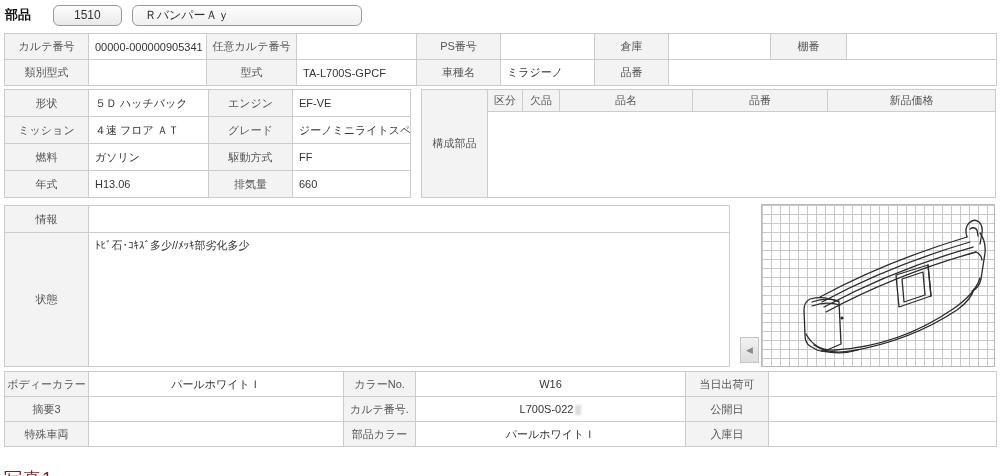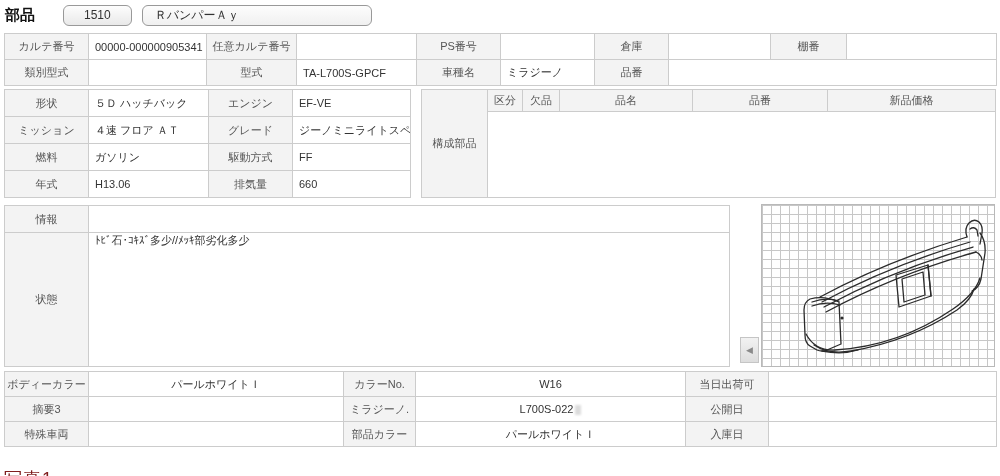--- a/index.html
+++ b/index.html
@@ -3,21 +3,21 @@
 <meta charset="utf-8">
 <style>
   * { box-sizing: border-box; margin: 0; padding: 0; }
   html,body { width: 1000px; height: 476px; background: #fff;
     font-family: "Liberation Sans", "DejaVu Sans", sans-serif;
     font-size: 11px; color: #333; overflow: hidden; }
   body { padding: 3px 4px 0 4px; }
 
   
   .hdr { display: flex; align-items: center; height: 24px; margin-left: 1px; }
-  .hdr-title { font-size: 15px; font-weight: bold; color: #111; margin-right: 28px; }
+  .hdr-title { font-size: 13px; font-weight: bold; color: #111; margin-right: 22px; }
   .pill { border: 1px solid #999; border-radius: 6px; height: 21px;
           display: inline-flex; align-items: center;
           background: linear-gradient(#fdfdfd, #e9e9e9); color: #333; }
   .pill.code { padding: 0 20px; margin-right: 10px; font-size: 12px; }
   .pill.name { width: 230px; padding: 0 12px; font-size: 12px;
                background: linear-gradient(#fdfdfd, #f0f0f0); }
 
   
   table { border-collapse: collapse; table-layout: fixed; }
   th, td { border: 1px solid #ccc; height: 26px; overflow: hidden; white-space: nowrap; }
@@ -30,21 +30,21 @@
   .tbl2 th, .tbl2 td { height: 22px; }
 
   .sec2 { display: flex; margin-top: 3px; }
   .comp { width: 576px; margin-left: 10px; }
   .comp th, .comp td { height: 22px; }
   .comp th.comp-lbl { width: 66px; }
   .comp td.comp-body { height: 86px; background: #fff; }
 
   .sec3 { display: flex; margin-top: 7px; }
   .tbl3 { width: 581px; }
-  .tbl3 td.cond { vertical-align: top; }
+  .tbl3 td.cond { vertical-align: top; padding-top: 5px; }
   .tbl3 .tall { height: 129px; }
 
   
   .media { position: relative; width: 255px; height: 163px; margin-left: 10px; margin-top: -1px; }
   .nav-btn { position: absolute; left: 0; bottom: 4px; width: 19px; height: 26px;
              background: linear-gradient(#f2f2f2,#ddd); border: 1px solid #c5c5c5;
              display: flex; align-items: center; justify-content: center;
              color: #8a8a8a; font-size: 9px; cursor: pointer; }
   .grid-box { position: absolute; left: 21px; top: 0; right: 0; bottom: 0;
               border: 1px solid #b9b9b9; background-color: #fff;
@@ -240,21 +240,21 @@
     <th class="lbl">ボディーカラー</th>
     <td class="val">パールホワイトＩ</td>
     <th class="lbl">カラーNo.</th>
     <td class="val">W16</td>
     <th class="lbl">当日出荷可</th>
     <td class="val"></td>
   </tr>
   <tr>
     <th class="lbl">摘要3</th>
     <td class="val"></td>
-    <th class="lbl">ミラジーノ.</th>
+    <th class="lbl">カルテ番号.</th>
     <td class="val"><span>L700S-022</span><span class="censor"></span></td>
     <th class="lbl">公開日</th>
     <td class="val"></td>
   </tr>
   <tr>
     <th class="lbl">特殊車両</th>
     <td class="val"></td>
     <th class="lbl">部品カラー</th>
     <td class="val">パールホワイトＩ</td>
     <th class="lbl">入庫日</th>

